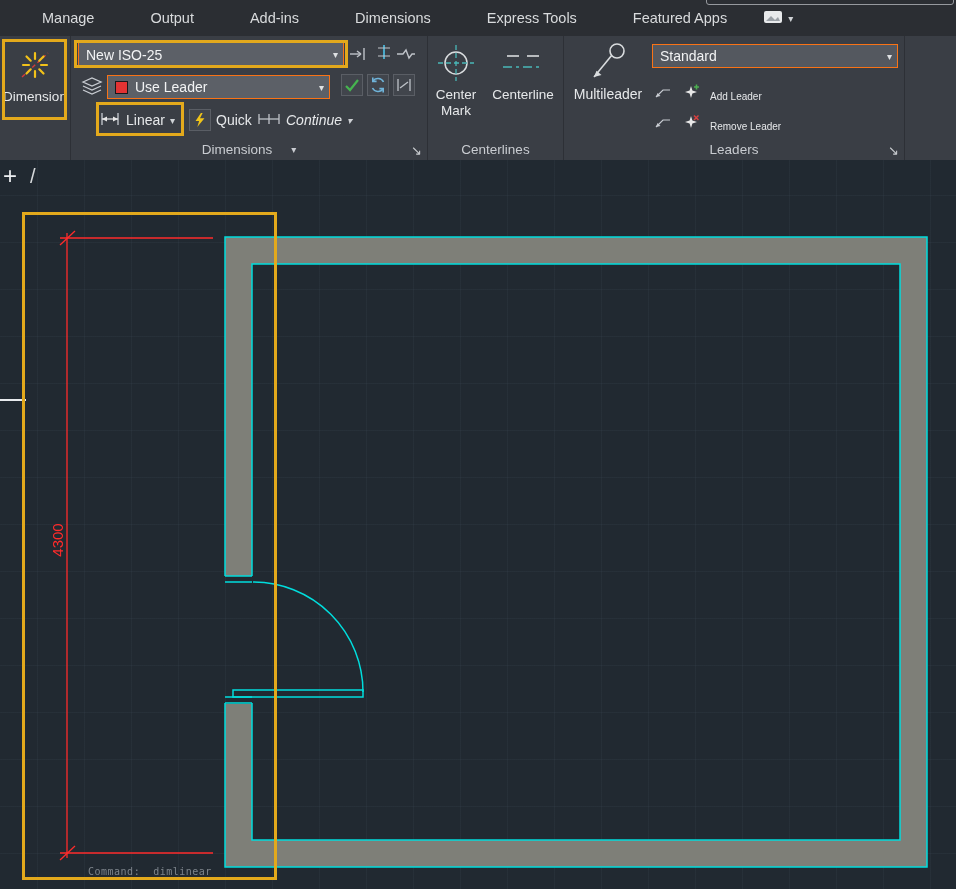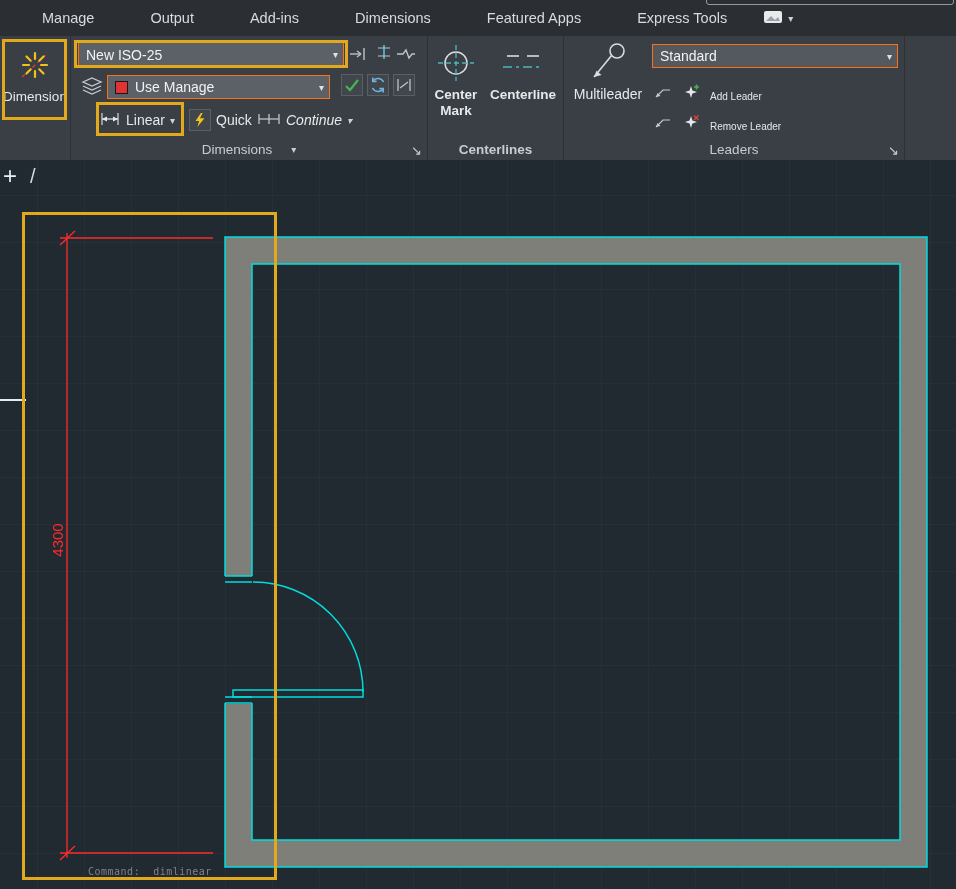--- a/index.html
+++ b/index.html
@@ -15,21 +15,21 @@
   .menu-extra { margin-left:16px; display:flex; align-items:center; gap:5px; padding:0 6px; }
   .menu-extra .caret { font-size:10px; color:#d0d3d6; }
   .titlebar-remnant { position:absolute; left:706px; top:-4px; width:248px; height:9px;
                       border:1px solid #96999e; border-radius:3px; pointer-events:none; }
 
   
   .ribbon { position:absolute; left:0; top:36px; width:956px; height:124px;
             background:var(--ribbon-bg); display:flex; z-index:5; color:#e6e8ea; }
   .sep { width:1px; background:#2d3036; }
   .panel { position:relative; height:124px; flex:none; }
-  .p-dim { width:70px; } .p-dims { width:356px; } .p-center { width:135px;font-weight:bold; }
+  .p-dim { width:70px; } .p-dims { width:356px; } .p-center { width:135px; }
   .p-leaders { width:340px; } .p-table { flex:1; }
 
   .panel-label { position:absolute; left:0; right:0; bottom:0; height:22px;
                  display:flex; align-items:center; justify-content:center; gap:19px;
                  color:var(--panel-label); font-size:13.5px; }
   .panel-label .caret { font-size:10px; }
   .launcher { position:absolute; right:5px; bottom:2px; font-size:13px; color:#c6c9cd; }
 
   .big-btn { position:absolute; display:flex; flex-direction:column; align-items:center;
              gap:1px; font-size:13.5px; color:#e6e8ea; text-align:center; }
@@ -92,22 +92,22 @@
 </head>
 <body>
 
 <div class="app">
 
   <div class="menubar">
     <div class="menu-item">Manage</div>
     <div class="menu-item">Output</div>
     <div class="menu-item">Add-ins</div>
     <div class="menu-item">Dimensions</div>
+    <div class="menu-item">Express Tools</div>
     <div class="menu-item">Featured Apps</div>
-    <div class="menu-item">Express Tools</div>
     <div class="menu-extra">
       <span>
         <svg width="20" height="14">
             <rect x="1" y="1" width="18" height="12" rx="2" fill="#e8eaec"></rect>
             <path d="M3 11 L8 6 L12 10 L15 7 L17 11 Z" fill="#9aa0a6"></path>
           </svg>
       </span>
       <span class="caret">▾</span>
     </div>
     <div class="titlebar-remnant"></div>
@@ -163,21 +163,21 @@
       </div>
       <div class="layers">
         <svg width="22" height="18" viewBox="0 0 22 18" fill="none" stroke="#c8ccd2" stroke-width="1.3">
           <path d="M2 5 L11 1 L20 5 L11 9 Z"></path>
             <path d="M2 9 L11 13 L20 9"></path>
             <path d="M2 13 L11 17 L20 13"></path>
         </svg>
       </div>
       <div class="dropdown dd-layer">
         <span class="swatch"></span>
-        <span>Use Manage</span>
+        <span>Use Leader</span>
         <span class="caret">▾</span>
       </div>
       <div class="mini boxed ic-d">
         <svg width="18" height="18">
             <path d="M3 10 L7 14 L15 4" stroke="#46b450" stroke-width="2.2" fill="none"></path>
           </svg>
       </div>
       <div class="mini boxed ic-e">
         <svg width="18" height="18" viewBox="0 0 18 18" fill="none" stroke="#6fb3d9" stroke-width="1.6">
           <path d="M14.5 6 A6.2 6.2 0 0 0 3.8 5.2"></path>

